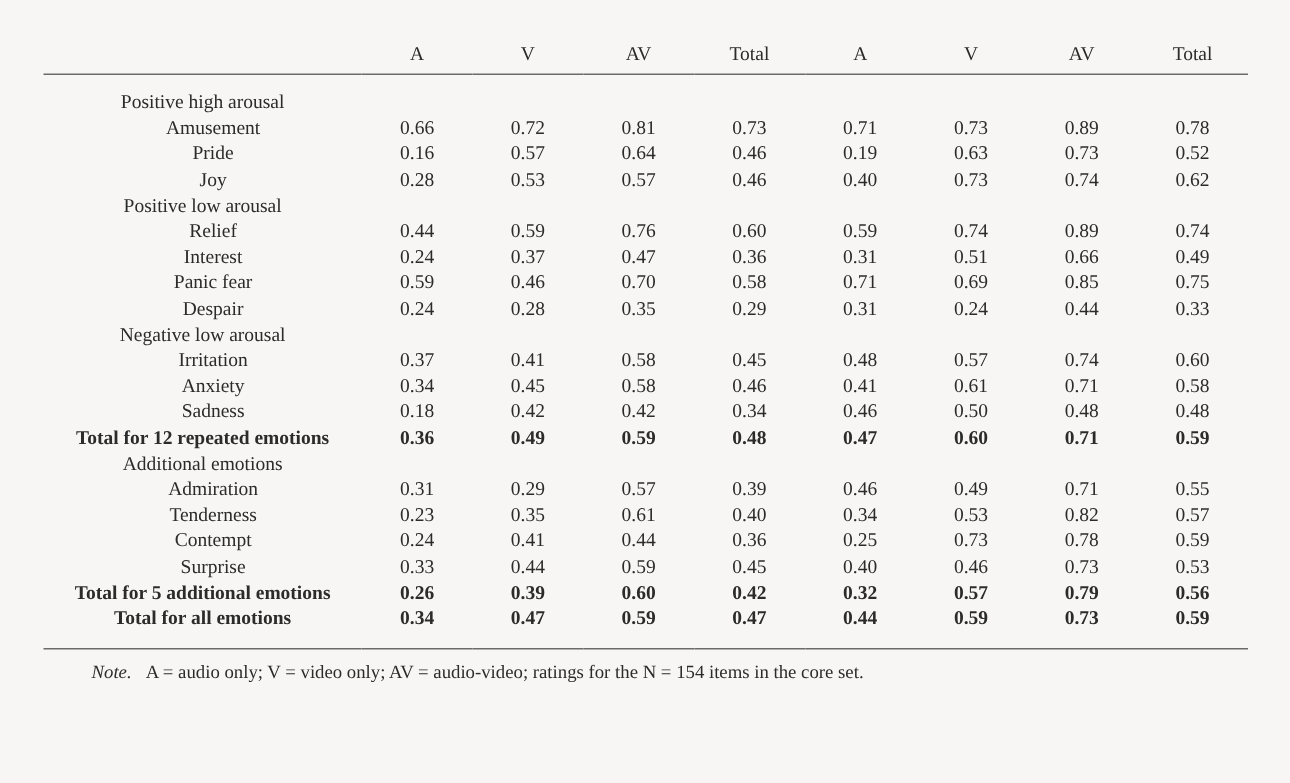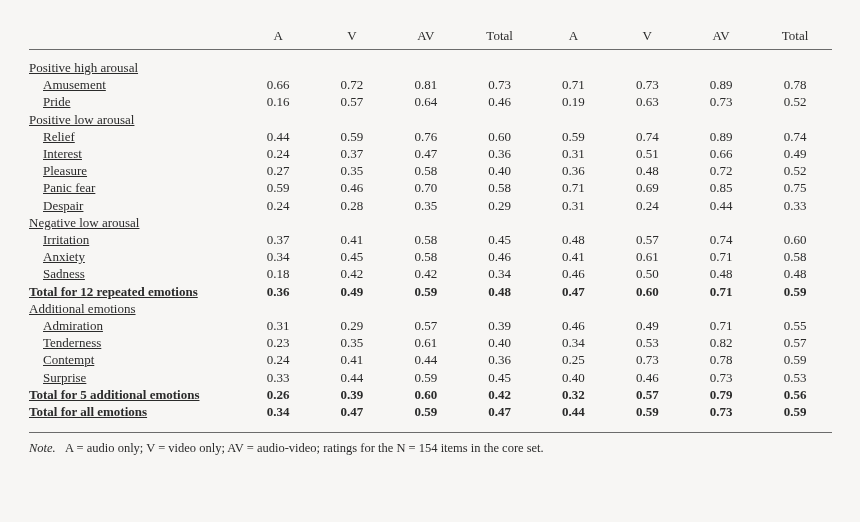--- a/index.html
+++ b/index.html
@@ -43,40 +43,39 @@
   tbody td {
     padding: 0;
     height: 17.2px;
     line-height: 17.2px;
     font-size: 13px;
     text-align: center;
     white-space: nowrap;
     color: #2b2b2b;
   }
   tbody td.lbl {
-    text-align: left;
-    text-decoration: underline;
+    text-align: center;
   }
   tbody tr.first-body td { padding-top: 9px; }
 
   .grp { padding-left: 0; }
   .emo { padding-left: 14px; }
   tr.totalrow td { font-weight: bold; }
 
   tr.lastrow td { border-bottom: 1.6px solid #6b6b6b; padding-bottom: 12px; }
 
   .note {
     position: absolute;
     left: 29px;
     top: 441px;
     font-size: 12.5px;
     color: #2b2b2b;
     white-space: nowrap;
   }
-  .note i { font-style: italic; }
+  .note i { font-style: italic; margin-left: 32px; }
 </style>
 </head>
 <body>
 
 <div class="table-wrap">
   <table class="apa">
     <colgroup>
       <col class="lbl">
         <col class="num">
         <col class="num">
@@ -128,20 +127,31 @@
           <td>0.16</td>
           <td>0.57</td>
           <td>0.64</td>
           <td>0.46</td>
           <td>0.19</td>
           <td>0.63</td>
           <td>0.73</td>
           <td>0.52</td>
         </tr>
         <tr>
+          <td class="lbl emo">Joy</td>
+          <td>0.28</td>
+          <td>0.53</td>
+          <td>0.57</td>
+          <td>0.46</td>
+          <td>0.40</td>
+          <td>0.73</td>
+          <td>0.74</td>
+          <td>0.62</td>
+        </tr>
+        <tr>
           <td class="lbl grp">Positive low arousal</td>
           <td></td>
           <td></td>
           <td></td>
           <td></td>
           <td></td>
           <td></td>
           <td></td>
           <td></td>
         </tr>
@@ -161,31 +171,20 @@
           <td>0.24</td>
           <td>0.37</td>
           <td>0.47</td>
           <td>0.36</td>
           <td>0.31</td>
           <td>0.51</td>
           <td>0.66</td>
           <td>0.49</td>
         </tr>
         <tr>
-          <td class="lbl emo">Pleasure</td>
-          <td>0.27</td>
-          <td>0.35</td>
-          <td>0.58</td>
-          <td>0.40</td>
-          <td>0.36</td>
-          <td>0.48</td>
-          <td>0.72</td>
-          <td>0.52</td>
-        </tr>
-        <tr>
           <td class="lbl emo">Panic fear</td>
           <td>0.59</td>
           <td>0.46</td>
           <td>0.70</td>
           <td>0.58</td>
           <td>0.71</td>
           <td>0.69</td>
           <td>0.85</td>
           <td>0.75</td>
         </tr>

